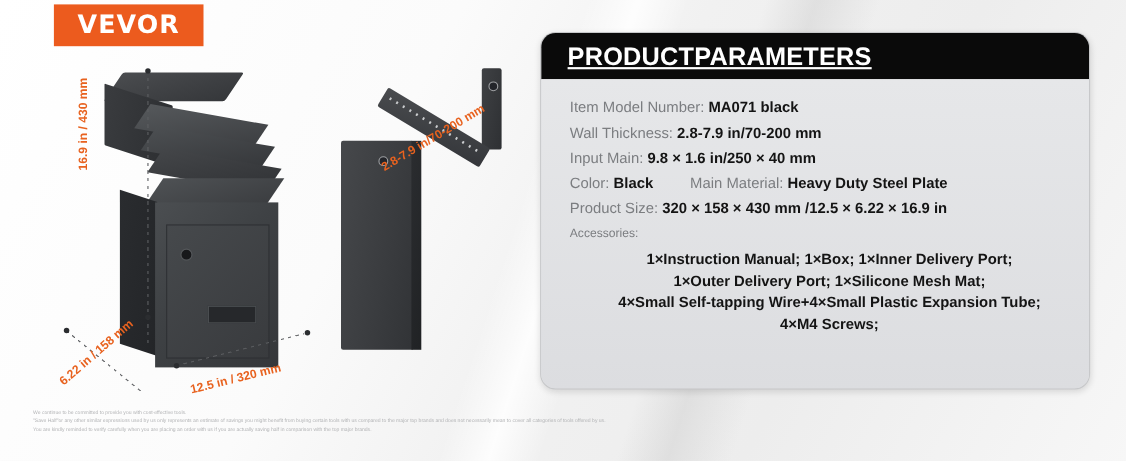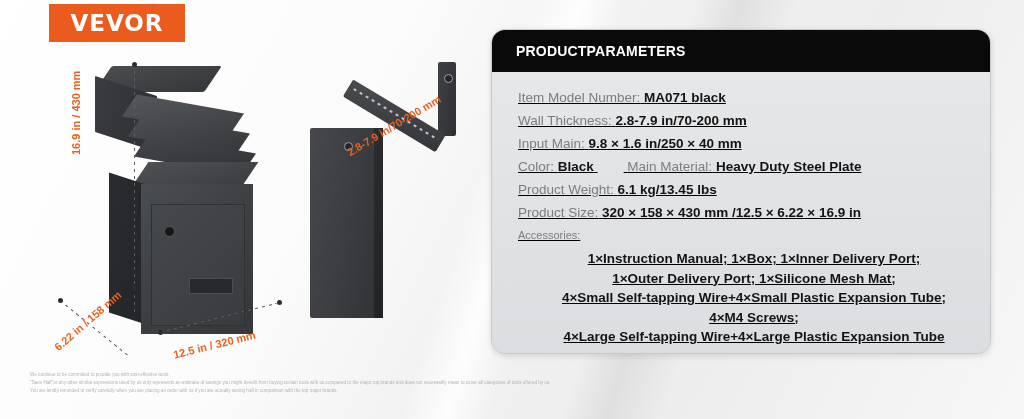--- a/index.html
+++ b/index.html
@@ -279,31 +279,31 @@
   #panel-header {
     height: 42px;
     background: #0a0a0a;
     display: flex;
     align-items: center;
     padding-left: 24px;
     box-sizing: border-box;
   }
   #panel-header span {
     color: #ffffff;
-    font-size: 14px;
+    font-size: 23px;
     font-weight: bold;
     letter-spacing: .2px;
     font-family: "Liberation Sans", sans-serif;
+    text-decoration: underline;
   }
   #panel-body {
     padding: 14px 0 0 26px;
     background: linear-gradient(180deg, #e6e7e9, #dcdde0);
     height: 283px;
     box-sizing: border-box;
-    text-decoration: underline;
   }
   .row {
     font-size: 13.5px;
     line-height: 23px;
     color: #7b7d80;
     white-space: nowrap;
   }
   .row .k { color: #7b7d80; font-weight: normal; }
   .row .v { color: #141414; font-weight: bold; }
   .gap { display: inline-block; width: 26px; }
@@ -408,38 +408,33 @@
       </div>
 
       <div class="row">
         <span class="k">Color:</span>
         <span class="v">Black</span>
         <span class="gap"></span>
         <span class="k">Main Material:</span>
         <span class="v">Heavy Duty Steel Plate</span>
       </div>
 
-      <div class="row">
-        <span class="k">Product Weight:</span>
-        <span class="v">6.1 kg/13.45 lbs</span>
-      </div>
 
       <div class="row">
         <span class="k">Product Size:</span>
         <span class="v">320 × 158 × 430 mm /12.5 × 6.22 × 16.9 in</span>
       </div>
 
       <div id="accessories-label">Accessories:</div>
 
       <div id="acc-list">
         <div class="acc-line">1×Instruction Manual;     1×Box;     1×Inner Delivery Port;</div>
         <div class="acc-line">1×Outer Delivery Port;    1×Silicone Mesh Mat;</div>
         <div class="acc-line">4×Small Self-tapping Wire+4×Small Plastic Expansion Tube;</div>
         <div class="acc-line">4×M4 Screws;</div>
-        <div class="acc-line">4×Large Self-tapping Wire+4×Large Plastic Expansion Tube</div>
       </div>
 
     </div>
   </div>
 
   <div id="footer">
     <div class="foot-line">We continue to be committed to provide you with cost-effective tools.</div>
     <div class="foot-line">"Save Half"or any other similar expressions used by us only represents an estimate of savings you might benefit from buying certain tools with us compared to the major top brands and does not necessarily mean to cover all categories of tools offered by us.</div>
     <div class="foot-line">You are kindly reminded to verify carefully when you are placing an order with us if you are actually saving half in comparison with the top major brands.</div>
   </div>

